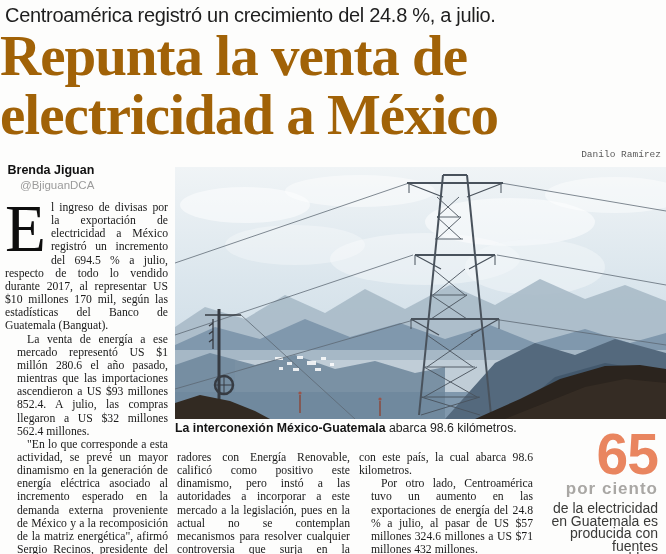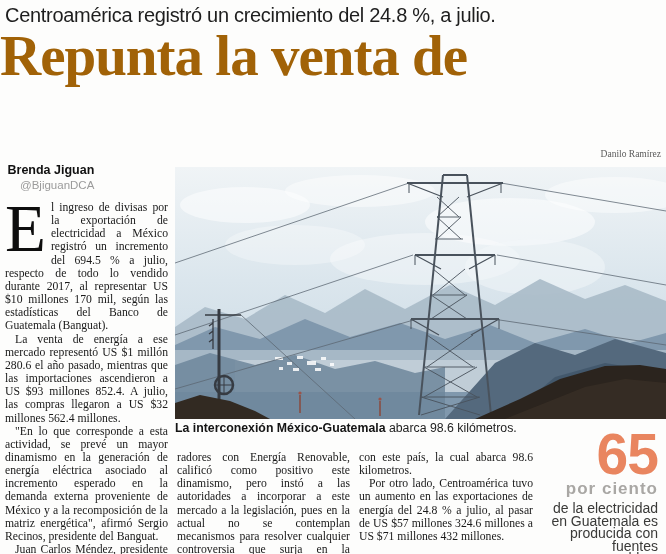--- a/index.html
+++ b/index.html
@@ -15,39 +15,39 @@
     font-size:20px; letter-spacing:-0.3px; color:#1e1e1e;
   }
   .headline {
     position:absolute; left:0px; top:26px; width:666px;
     font-family:"Liberation Serif", serif; font-weight:bold;
     font-size:57px; line-height:59px; letter-spacing:-1px; color:#a16207;
     white-space:nowrap;
   }
   .photo-credit {
     position:absolute; right:5px; top:149px;
-    font-family:Liberation Serif, serif;
+    font-family:Liberation Mono, monospace;
     font-size:9.5px; color:#5a5a5a;margin-left:18px;
   }
   .byline { position:absolute; left:5px; top:163px; }
   .byline-name {
     font-family:"Liberation Sans", sans-serif;
     font-size:12.5px; font-weight:bold; color:#111;text-align:right;
   }
   .byline-handle {
     font-family:"Liberation Sans", sans-serif;
     font-size:11.5px; color:#9b9b9b; margin-top:2px;margin-left:15px;
   }
   .col {
     position:absolute; text-align:justify;
     font-size:11.7px; line-height:13.15px; color:#191919;
     overflow:hidden;
   }
   .col p { margin:0; }
-  .col p.indent { text-indent:10px; }
+  .col p.indent { text-indent:10px;margin-left:12px; }
   .col-left { left:5px;  top:201px; width:163px; height:353px; }
   .col-mid  { left:177px; top:451px; width:173px; height:103px; }
   .col-right{ left:359px; top:451px; width:174px; height:103px; }
   .dropcap {
     float:left; font-family:"Liberation Serif", serif;
     font-size:67px; line-height:51px; padding:2px 5px 0 0; color:#0e0e0e;
   }
   .photo {
     position:absolute; left:175px; top:167px; width:491px; height:252px;
     background:#d7e2ea; overflow:hidden;
@@ -76,20 +76,21 @@
 </style>
 </head>
 <body>
 
 <div class="page">
 
   <div class="kicker">Centroamérica registró un crecimiento del 24.8 %, a julio.</div>
 
   <div class="headline">
     <div>Repunta la venta de</div>
+    <div>electricidad a México</div>
   </div>
 
   <div class="photo-credit">Danilo Ramírez</div>
 
   <div class="byline">
     <div class="byline-name">Brenda Jiguan</div>
     <div class="byline-handle">@BjiguanDCA</div>
   </div>
 
   <div class="col col-left">

